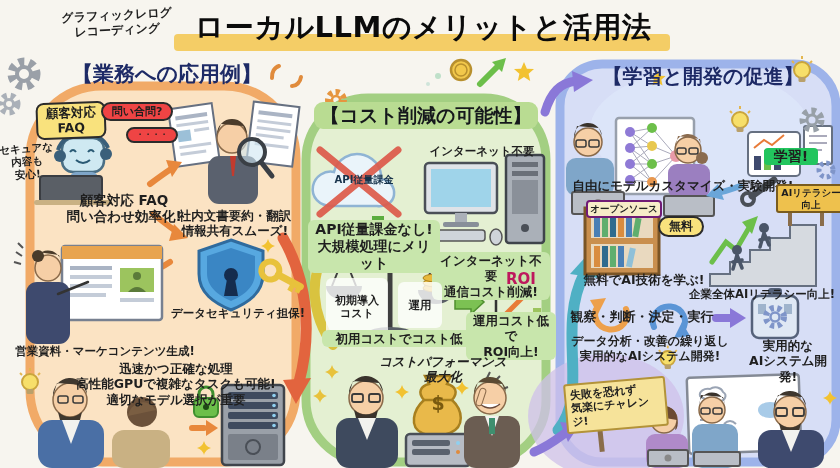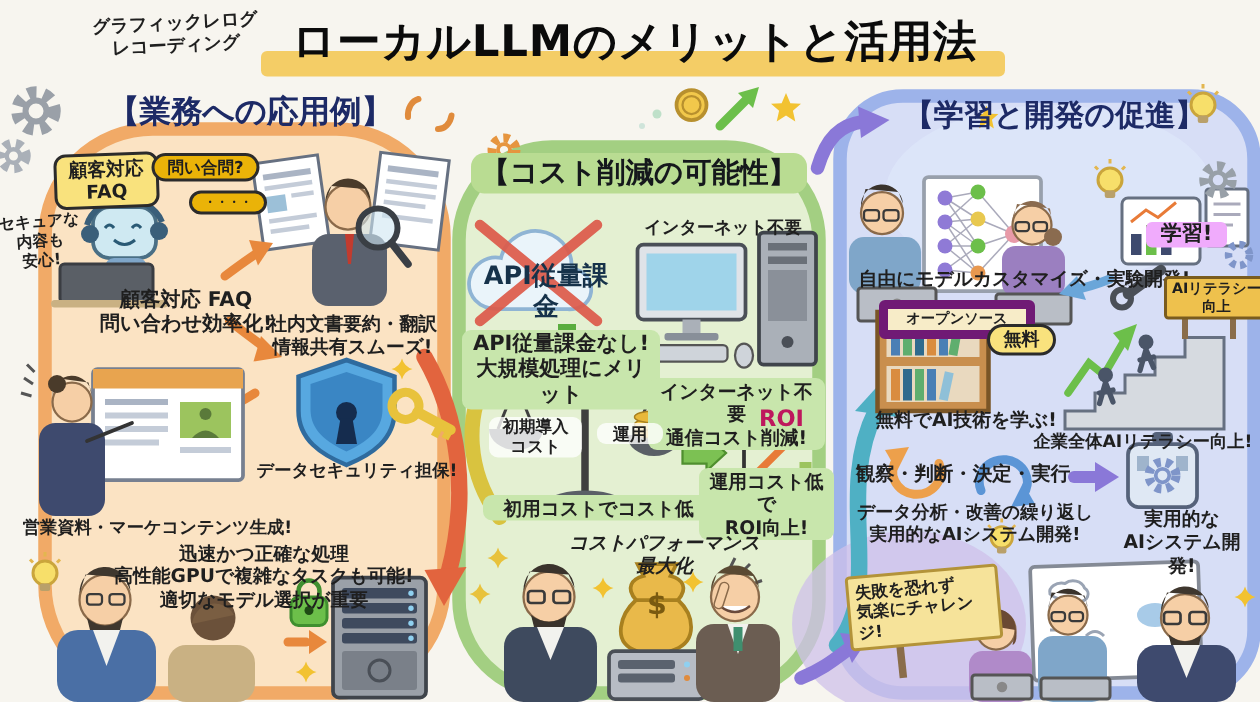--- a/index.html
+++ b/index.html
@@ -3,26 +3,26 @@
 <meta charset="utf-8">
 <style>
   html,body{margin:0;padding:0;background:#e8e6e0;}
   .stage{position:relative;width:840px;height:468px;background:#f7f5ef;overflow:hidden;
          font-family:"DejaVu Sans","Liberation Sans",sans-serif;}
   svg.bg{position:absolute;left:0;top:0;z-index:0;}
   .t{position:absolute;z-index:2;font-weight:700;color:#1f1f1f;white-space:pre-line;
      text-align:center;line-height:1.22;}
   .navy{color:#1d2a66;}
   .hlg{background:#c8e6ac;border-radius:6px;padding:1px 3px;}
-  .bub{background:#eab308;border:2px solid #2b2b2b;border-radius:10px;padding:1px 3px;}
+  .bub{background:#ef4444;border:2px solid #2b2b2b;border-radius:10px;padding:1px 3px;}
   .buby{background:#f9e27d;}
-  .plaque{background:#f7ecc8;border:6px solid #701a75;border-radius:4px;padding:1px 12px;}
+  .plaque{background:#f7ecc8;border:2px solid #701a75;border-radius:4px;padding:1px 2px;}
   .sign{background:#eec14d;border:2px solid #7a5c1e;border-radius:3px;padding:1px 2px;}
   .note{background:#f6e39a;border:2px solid #b39339;border-radius:3px;padding:3px 4px;}
-  .whitebg{background:rgba(255,255,255,.78);border-radius:6px;padding:0 2px;}
+  .whitebg{background:rgba(255,255,255,.78);border-radius:6px;padding:16px 2px;}
   .titlehl{position:absolute;z-index:1;background:#f4cd66;border-radius:4px;}
 </style>
 </head>
 <body>
 
 <div class="stage">
 
 <svg class="bg" width="840" height="468" viewBox="0 0 840 468">
   <defs>
     <path id="spark" d="M0,-7 Q1.5,-1.5 7,0 Q1.5,1.5 0,7 Q-1.5,1.5 -7,0 Q-1.5,-1.5 0,-7 Z"></path>
@@ -442,39 +442,39 @@
 問い合わせ効率化!</div>
 <div class="t" style="left:168px;top:208px;width:134px;font-size:12.5px;">社内文書要約・翻訳
 情報共有スムーズ!</div>
 <div class="t" style="left:168px;top:306px;width:140px;font-size:11.5px;">データセキュリティ担保!</div>
 <div class="t" style="left:14px;top:344px;width:182px;font-size:11.5px;">営業資料・マーケコンテンツ生成!</div>
 <div class="t" style="left:54px;top:361px;width:244px;font-size:12.5px;">迅速かつ正確な処理
 高性能GPUで複雑なタスクも可能!
 適切なモデル選択が重要</div>
 
 <div class="t" style="left:314px;top:102px;width:224px;font-size:19px;color:#15181c;background:#b9dc92;border-radius:9px;padding:2px 0;">【コスト削減の可能性】</div>
-<div class="t" style="left:322px;top:174px;width:84px;font-size:17px;color:#16324a;">API従量課金</div>
+<div class="t" style="left:322px;top:174px;width:84px;font-size:10px;color:#16324a;">API従量課金</div>
 <div class="t" style="left:422px;top:144px;width:120px;font-size:11.5px;">インターネット不要</div>
 <div class="t hlg" style="left:308px;top:220px;width:126px;font-size:14px;">API従量課金なし!
 大規模処理にメリット</div>
 <div class="t hlg" style="left:432px;top:252px;width:112px;font-size:12.5px;">インターネット不要
 通信コスト削減!</div>
 <div class="t whitebg" style="left:326px;top:278px;width:58px;font-size:11px;">初期導入
 コスト</div>
 <div class="t whitebg" style="left:398px;top:282px;width:40px;font-size:11.5px;">運用</div>
 <div class="t" style="left:500px;top:270px;width:42px;font-size:15px;color:#be185d;">ROI</div>
 <div class="t hlg" style="left:322px;top:330px;width:148px;font-size:12.5px;">初用コストでコスト低</div>
 <div class="t hlg" style="left:466px;top:312px;width:84px;font-size:12.5px;">運用コスト低で
 ROI向上!</div>
 <div class="t" style="left:376px;top:354px;width:134px;font-size:12.5px;font-style:italic;">コストパフォーマンス
 最大化</div>
 <div class="t" style="left:426px;top:392px;width:24px;font-size:19px;color:#7a5a10;">$</div>
 
 <div class="t navy" style="left:580px;top:64px;width:246px;font-size:20px;">【学習と開発の促進】</div>
-<div class="t" style="left:764px;top:148px;width:54px;font-size:14px;background:#f0abfc;border-radius:4px;">学習!</div>
+<div class="t" style="left:764px;top:148px;width:54px;font-size:14px;background:#22c55e;border-radius:4px;">学習!</div>
 <div class="t" style="left:570px;top:178px;width:226px;font-size:12.5px;">自由にモデルカスタマイズ・実験開発!</div>
 <div class="t plaque" style="left:586px;top:200px;width:68px;font-size:9.5px;">オープンソース</div>
 <div class="t bub buby" style="left:658px;top:216px;width:36px;font-size:12px;border-radius:12px;">無料</div>
 <div class="t sign" style="left:776px;top:184px;width:62px;font-size:9.5px;">AIリテラシー
 向上</div>
 <div class="t" style="left:568px;top:272px;width:152px;font-size:12.5px;">無料でAI技術を学ぶ!</div>
 <div class="t" style="left:686px;top:287px;width:152px;font-size:11.5px;">企業全体AIリテラシー向上!</div>
 <div class="t" style="left:564px;top:334px;width:172px;font-size:12px;">データ分析・改善の繰り返し
 実用的なAIシステム開発!</div>
 <div class="t" style="left:566px;top:309px;width:152px;font-size:13px;">観察・判断・決定・実行</div>

